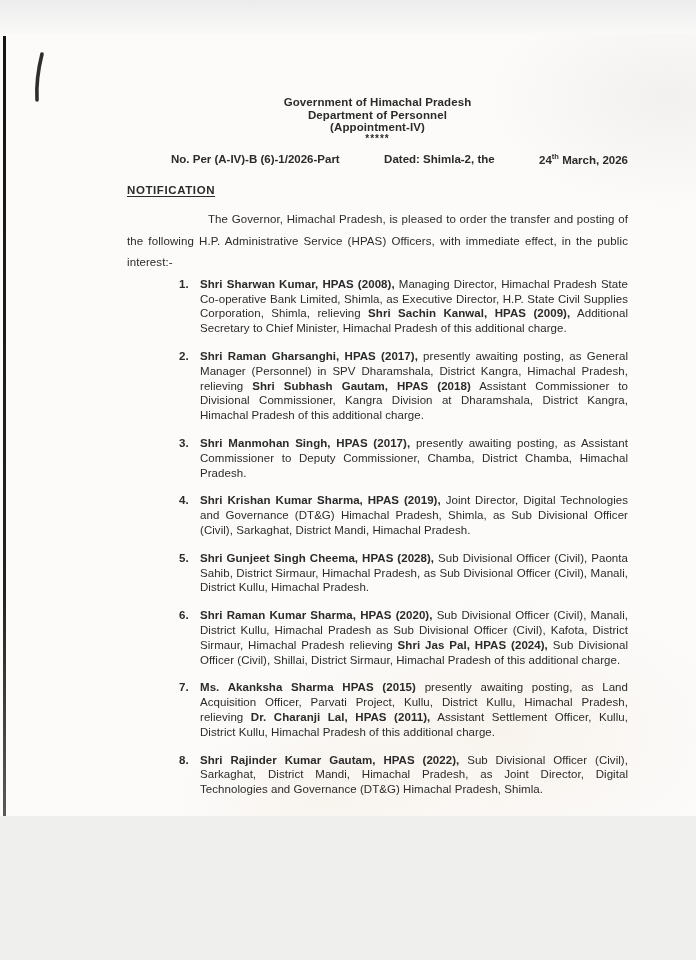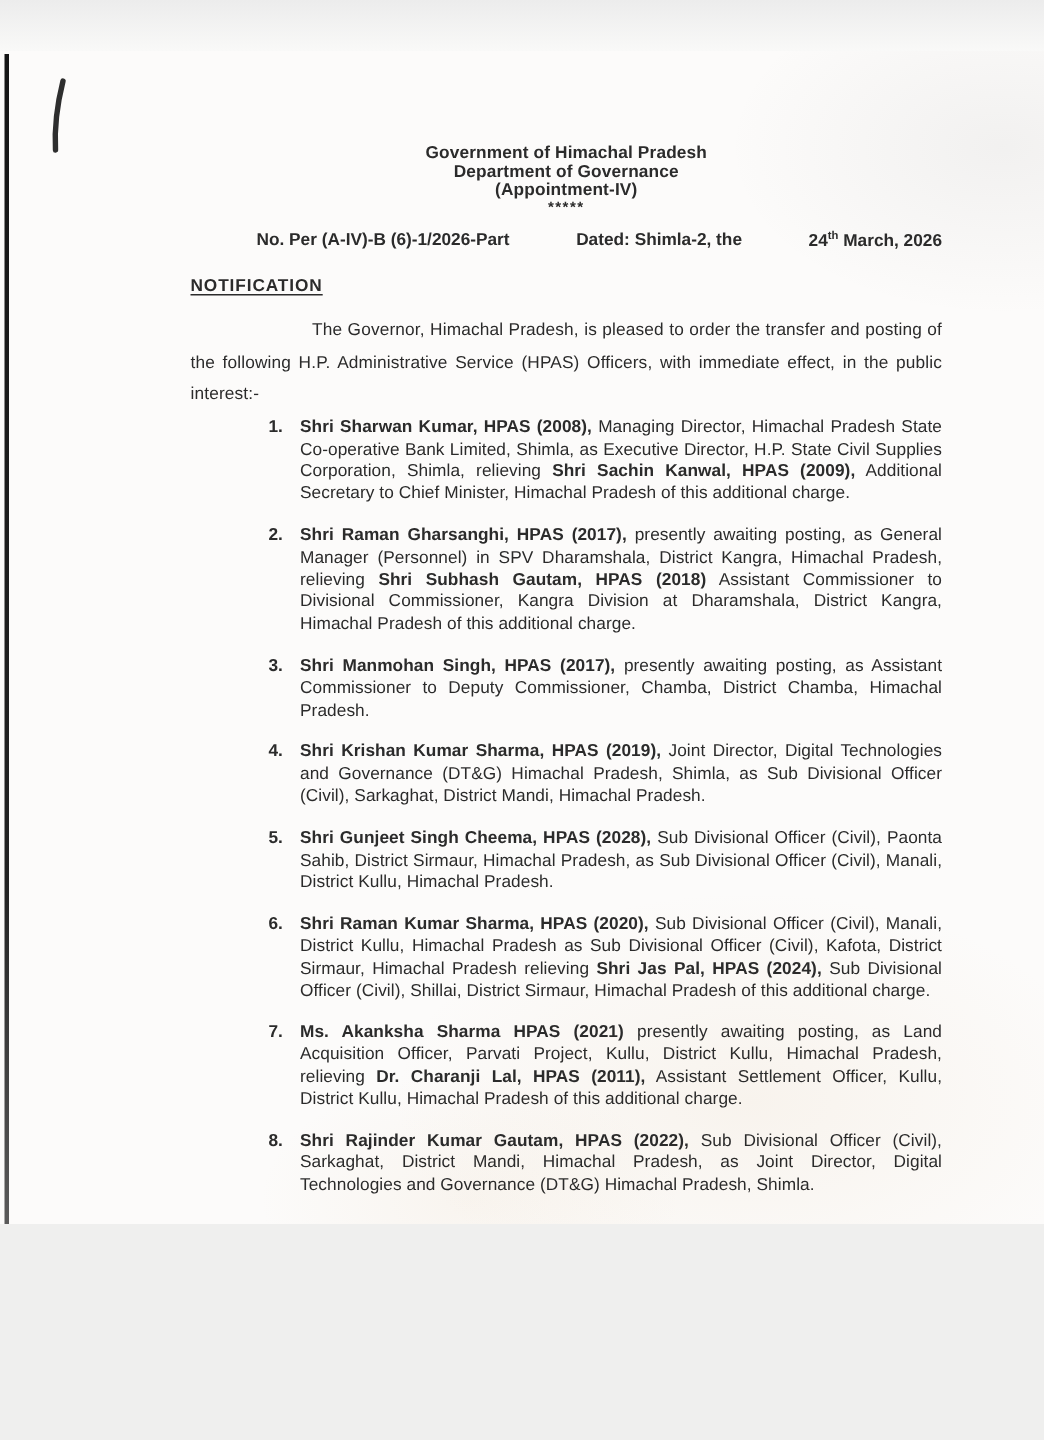--- a/index.html
+++ b/index.html
@@ -67,21 +67,21 @@
   <div class="scan-top"></div>
   <div class="scan-edge"></div>
 
   <svg class="penmark" width="26" height="60" viewBox="0 0 26 60">
     <path d="M14 4 C 11 16, 8 32, 9 50" fill="none" stroke="#2e2e2e" stroke-width="3.6" stroke-linecap="round"></path>
   </svg>
 
   <div class="content">
 
     <div class="hdr">Government of Himachal Pradesh</div>
-    <div class="hdr">Department of Governance</div>
+    <div class="hdr">Department of Personnel</div>
     <div class="hdr">(Appointment-IV)</div>
     <div class="stars">*****</div>
 
     <div class="refrow">
       <span>No. Per (A-IV)-B (6)-1/2026-Part</span>
       <span>Dated: Shimla-2, the</span>
       <span><span>24</span><sup>th</sup><span> March, 2026</span></span>
     </div>
 
     <div class="title-wrap">
@@ -110,21 +110,21 @@
         <div class="item">
           <div class="num">5.</div>
           <div class="itext"><span class="bold">Shri Gunjeet Singh Cheema, HPAS (2028),</span><span> Sub Divisional Officer (Civil), Paonta Sahib, District Sirmaur, Himachal Pradesh, as Sub Divisional Officer (Civil), Manali, District Kullu, Himachal Pradesh.</span></div>
         </div>
         <div class="item">
           <div class="num">6.</div>
           <div class="itext"><span class="bold">Shri Raman Kumar Sharma, HPAS (2020),</span><span> Sub Divisional Officer (Civil), Manali, District Kullu, Himachal Pradesh as Sub Divisional Officer (Civil), Kafota, District Sirmaur, Himachal Pradesh relieving </span><span class="bold">Shri Jas Pal, HPAS (2024),</span><span> Sub Divisional Officer (Civil), Shillai, District Sirmaur, Himachal Pradesh of this additional charge.</span></div>
         </div>
         <div class="item">
           <div class="num">7.</div>
-          <div class="itext"><span class="bold">Ms. Akanksha Sharma HPAS (2021)</span><span> presently awaiting posting, as Land Acquisition Officer, Parvati Project, Kullu, District Kullu, Himachal Pradesh, relieving </span><span class="bold">Dr. Charanji Lal, HPAS (2011),</span><span> Assistant Settlement Officer, Kullu, District Kullu, Himachal Pradesh of this additional charge.</span></div>
+          <div class="itext"><span class="bold">Ms. Akanksha Sharma HPAS (2015)</span><span> presently awaiting posting, as Land Acquisition Officer, Parvati Project, Kullu, District Kullu, Himachal Pradesh, relieving </span><span class="bold">Dr. Charanji Lal, HPAS (2011),</span><span> Assistant Settlement Officer, Kullu, District Kullu, Himachal Pradesh of this additional charge.</span></div>
         </div>
         <div class="item">
           <div class="num">8.</div>
           <div class="itext"><span class="bold">Shri Rajinder Kumar Gautam, HPAS (2022),</span><span> Sub Divisional Officer (Civil), Sarkaghat, District Mandi, Himachal Pradesh, as Joint Director, Digital Technologies and Governance (DT&amp;G) Himachal Pradesh, Shimla.</span></div>
         </div>
       </div>
 
   </div>
 
   <svg class="signature" width="122" height="72" viewBox="0 0 122 72">

